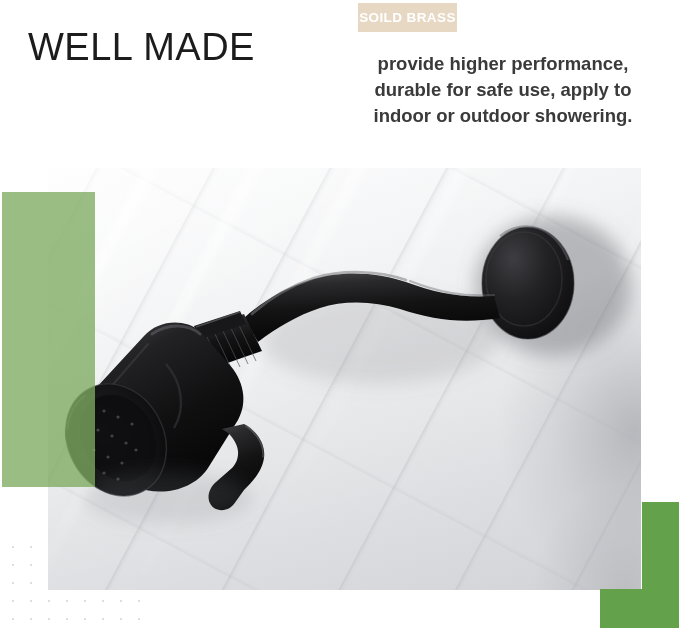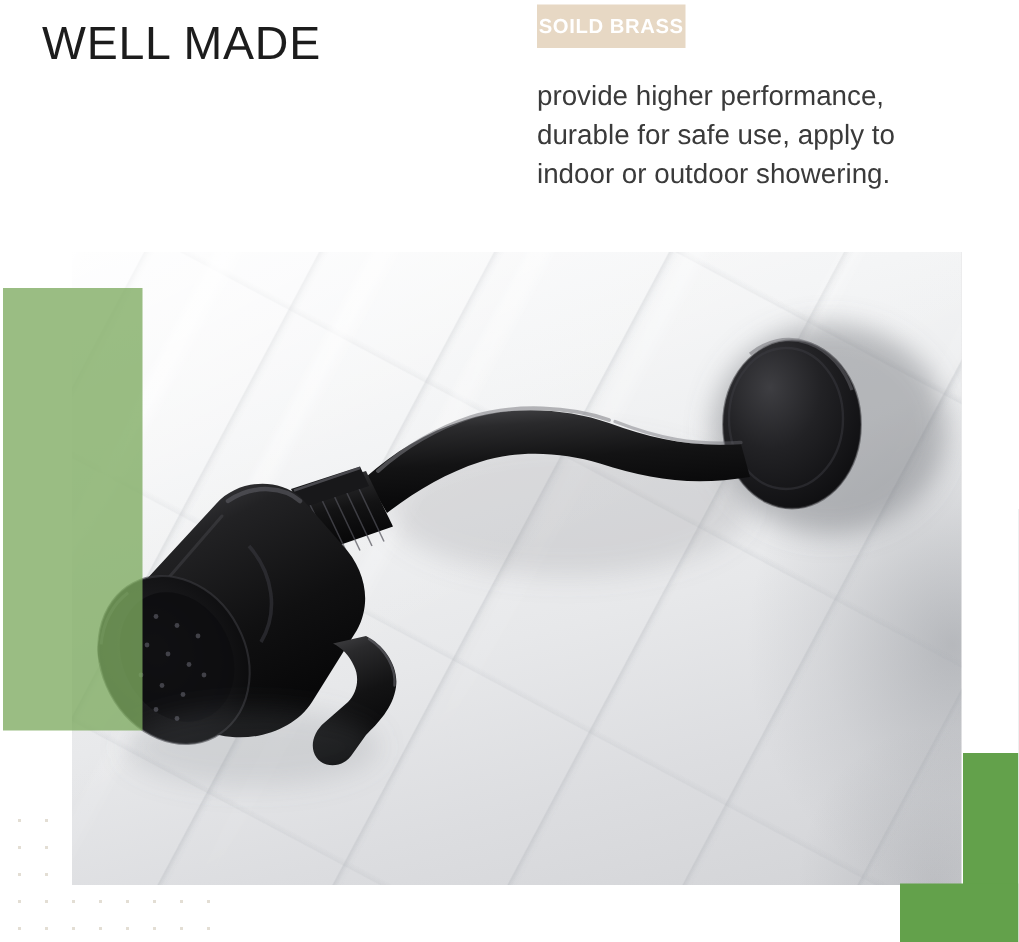--- a/index.html
+++ b/index.html
@@ -18,23 +18,23 @@
     width: 679px;
     height: 628px;
     background: #ffffff;
     overflow: hidden;
   }
 
   
   .headline {
     position: absolute;
     left: 28px;
-    top: 0;
+    top: 18px;
     width: 320px;
-    font-size: 31px;
+    font-size: 38px;
     line-height: 58px;
     letter-spacing: 0.5px;
     font-weight: 400;
     color: #1c1c1c;
     white-space: pre;
   }
   .headline .line2 { display: block; }
 
   .badge {
     position: absolute;
@@ -54,21 +54,22 @@
   }
 
   .body-copy {
     position: absolute;
     left: 358px;
     top: 51px;
     width: 290px;
     font-size: 18.5px;
     line-height: 26px;
     color: #3a3a3a;
-    font-weight: 400;
+    font-weight: 700;
+    text-align: center;
   }
 
   
   .dot-grid {
     position: absolute;
     left: 0px;
     top: 532px;
     width: 150px;
     height: 96px;
     background-image: radial-gradient(#e3ded4 1.15px, transparent 1.2px);

